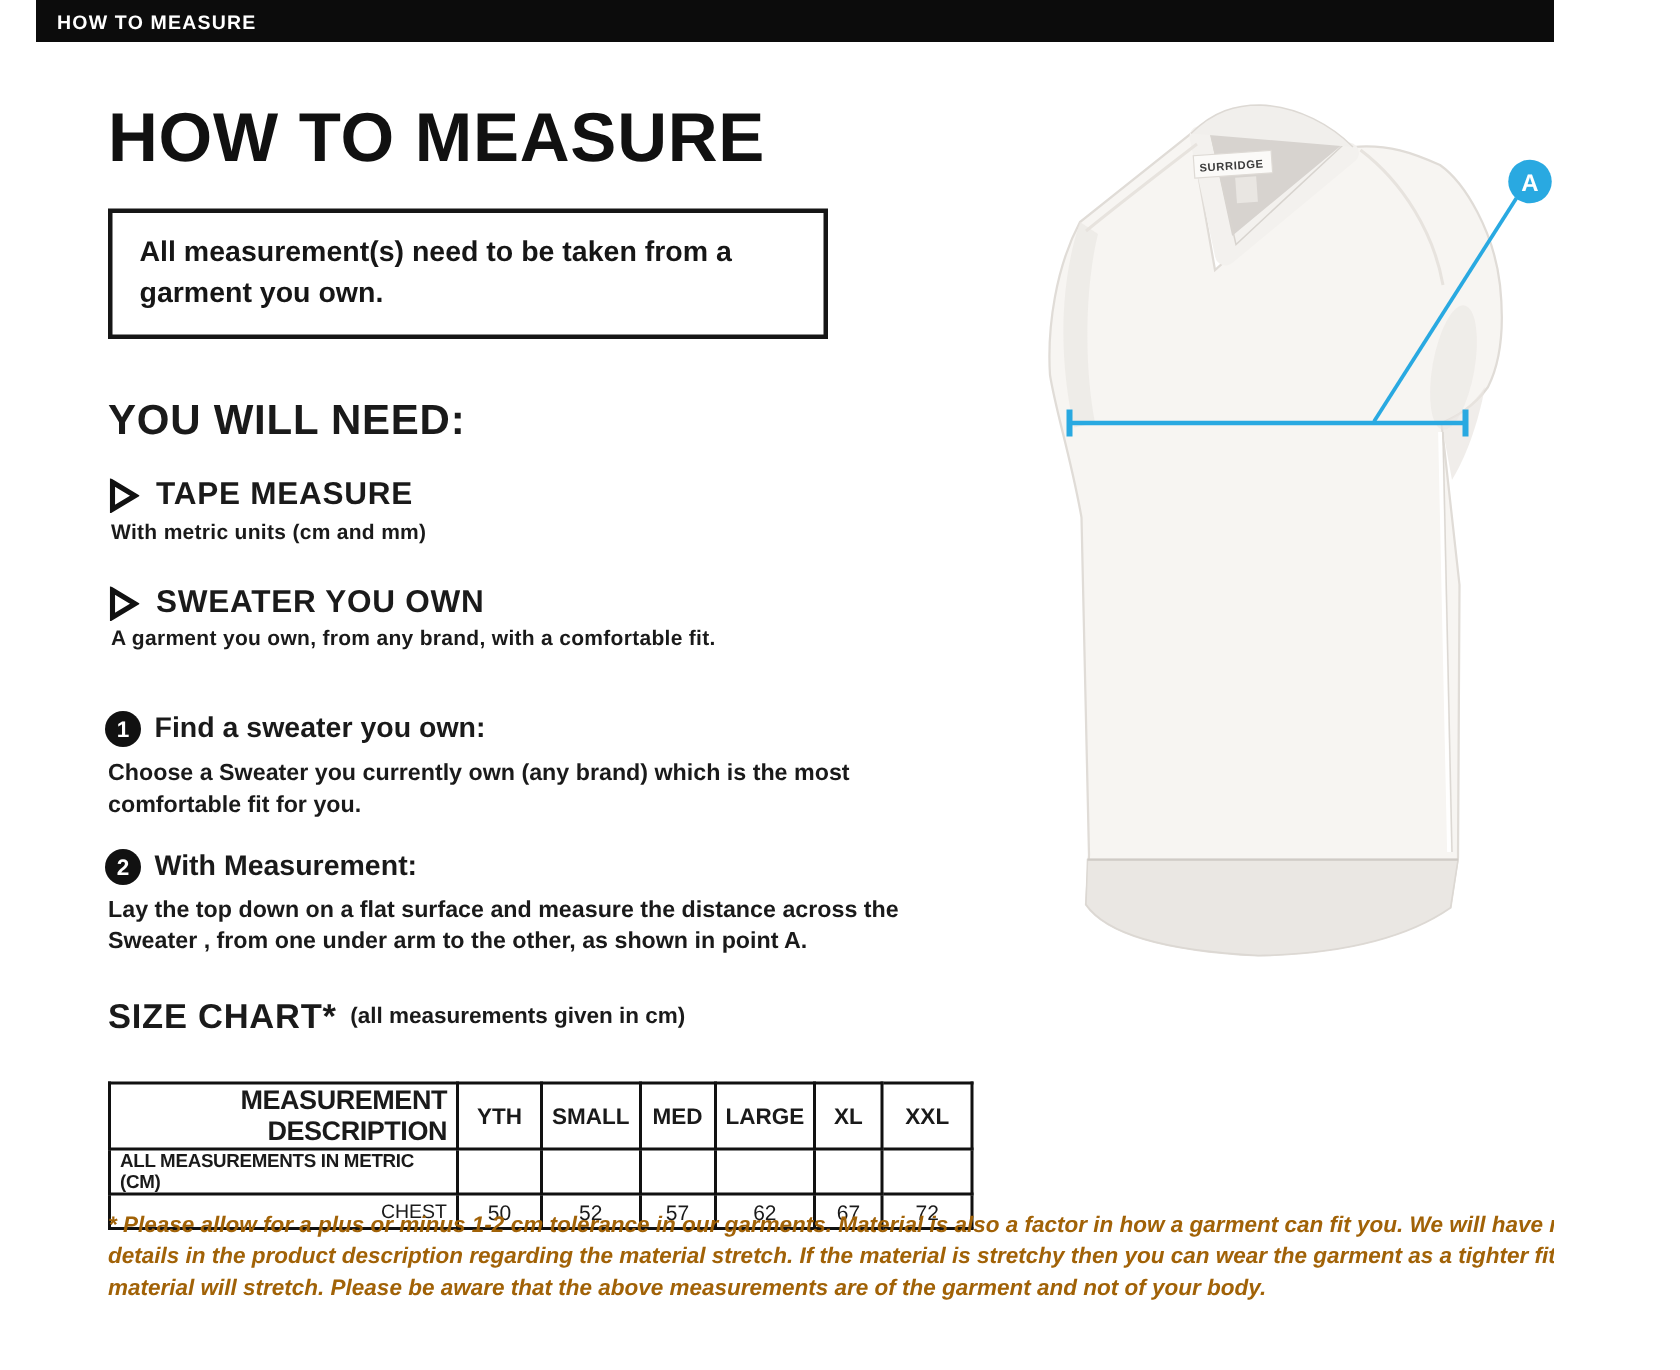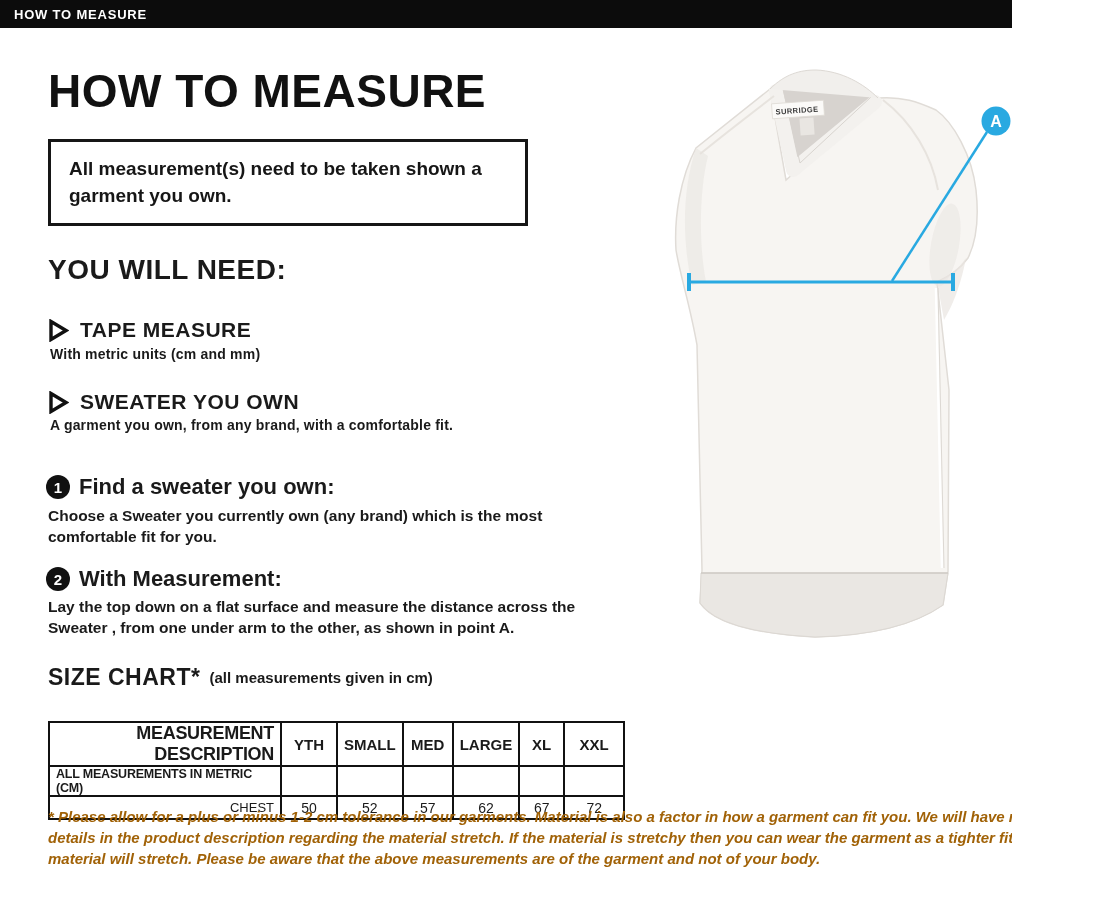--- a/index.html
+++ b/index.html
@@ -1,45 +1,45 @@
 <!DOCTYPE html>
 <html><head>
 <meta charset="utf-8">
 <style>
   * { margin:0; padding:0; box-sizing:border-box; }
   body { background:#ffffff; font-family:"Liberation Sans", sans-serif; color:#1a1a1a; }
-  .screen { position:relative; width:1012px; height:913px; background:#ffffff; overflow:hidden; }
+  .screen { position:relative; width:1012px; height:913px; background:#ffffff; overflow:hidden;margin-left:24px; }
 
   
   .topbar { position:absolute; left:0; top:0; width:1120px; height:28px; background:#0c0c0c;
             display:flex; align-items:center; justify-content:space-between; padding:0 8px 0 14px; }
   .topbar-title { color:#ffffff; font-size:13px; font-weight:bold; letter-spacing:0.8px; }
   .topbar-logo { display:block; }
 
   
   .page-title { position:absolute; left:48px; top:64px; font-size:46px; font-weight:800;
                 letter-spacing:0.5px; color:#111; }
 
   
   .notice-box { position:absolute; left:48px; top:139px; width:480px; min-height:83px;
                 border:3px solid #161616; padding:14px 18px; display:flex; align-items:center; }
   .notice-text { font-size:19px; font-weight:bold; line-height:1.4; color:#161616; }
 
   
-  .ywn-heading { position:absolute; left:48px; top:254px; font-size:28px; font-weight:800; letter-spacing:0.5px; }
+  .ywn-heading { position:absolute; left:48px; top:264px; font-size:28px; font-weight:800; letter-spacing:0.5px; }
   .need-item-title-row { position:absolute; left:48px; display:flex; align-items:center; gap:11px; }
   .need-item-title { font-size:21px; font-weight:800; letter-spacing:0.5px; }
   .need-item-desc { position:absolute; left:50px; font-size:14px; font-weight:bold; letter-spacing:0.2px; }
   .tri-icon { display:block; }
 
   
   .step-title-row { position:absolute; left:46px; display:flex; align-items:center; gap:9px; }
   .step-num { width:24px; height:24px; border-radius:50%; background:#111; color:#fff;
               font-size:15px; font-weight:bold; display:flex; align-items:center; justify-content:center; }
-  .step-title { font-size:22px; font-weight:800; }
+  .step-title { font-size:19px; font-weight:800; }
   .step-desc { position:absolute; left:48px; width:565px; font-size:15.5px; font-weight:bold; line-height:1.35; }
 
   
   .sc-heading-row { position:absolute; left:48px; top:664px; display:flex; align-items:flex-end; gap:9px; }
   .sc-heading { font-size:23px; font-weight:800; letter-spacing:0.5px; }
   .sc-subheading { font-size:15px; font-weight:bold; padding-bottom:5px; }
 
   table.size-table { position:absolute; left:48px; top:721px; border-collapse:collapse; table-layout:fixed; }
   .size-table th, .size-table td { border:2px solid #111; padding:0 6px; }
   .size-table th { height:30px; font-size:15px; font-weight:bold; text-align:center; }
@@ -64,21 +64,21 @@
     <span class="topbar-title">HOW TO MEASURE</span>
     <svg class="topbar-logo" width="46" height="26" viewBox="0 0 46 26">
       <text x="23" y="13" text-anchor="middle" fill="#ffffff" font-size="14" font-weight="bold" font-family="Liberation Sans, sans-serif">S</text>
       <text x="23" y="22" text-anchor="middle" fill="#ffffff" font-size="5.5" font-weight="bold" letter-spacing="0.8" font-family="Liberation Sans, sans-serif">SURRIDGE</text>
     </svg>
   </div>
 
   <h1 class="page-title">HOW TO MEASURE</h1>
 
   <div class="notice-box">
-    <span class="notice-text">All measurement(s) need to be taken shown a garment you own.</span>
+    <span class="notice-text">All measurement(s) need to be taken from a garment you own.</span>
   </div>
 
   <div class="ywn-heading">YOU WILL NEED:</div>
 
   <div class="need-item-title-row" style="top:318px;">
     <svg class="tri-icon" width="21" height="23" viewBox="0 0 21 23">
       <path d="M3 2.5 L18 11.5 L3 20.5 Z" fill="#ffffff" stroke="#111" stroke-width="3.4" stroke-linejoin="miter"></path>
     </svg>
     <span class="need-item-title">TAPE MEASURE</span>
   </div>

